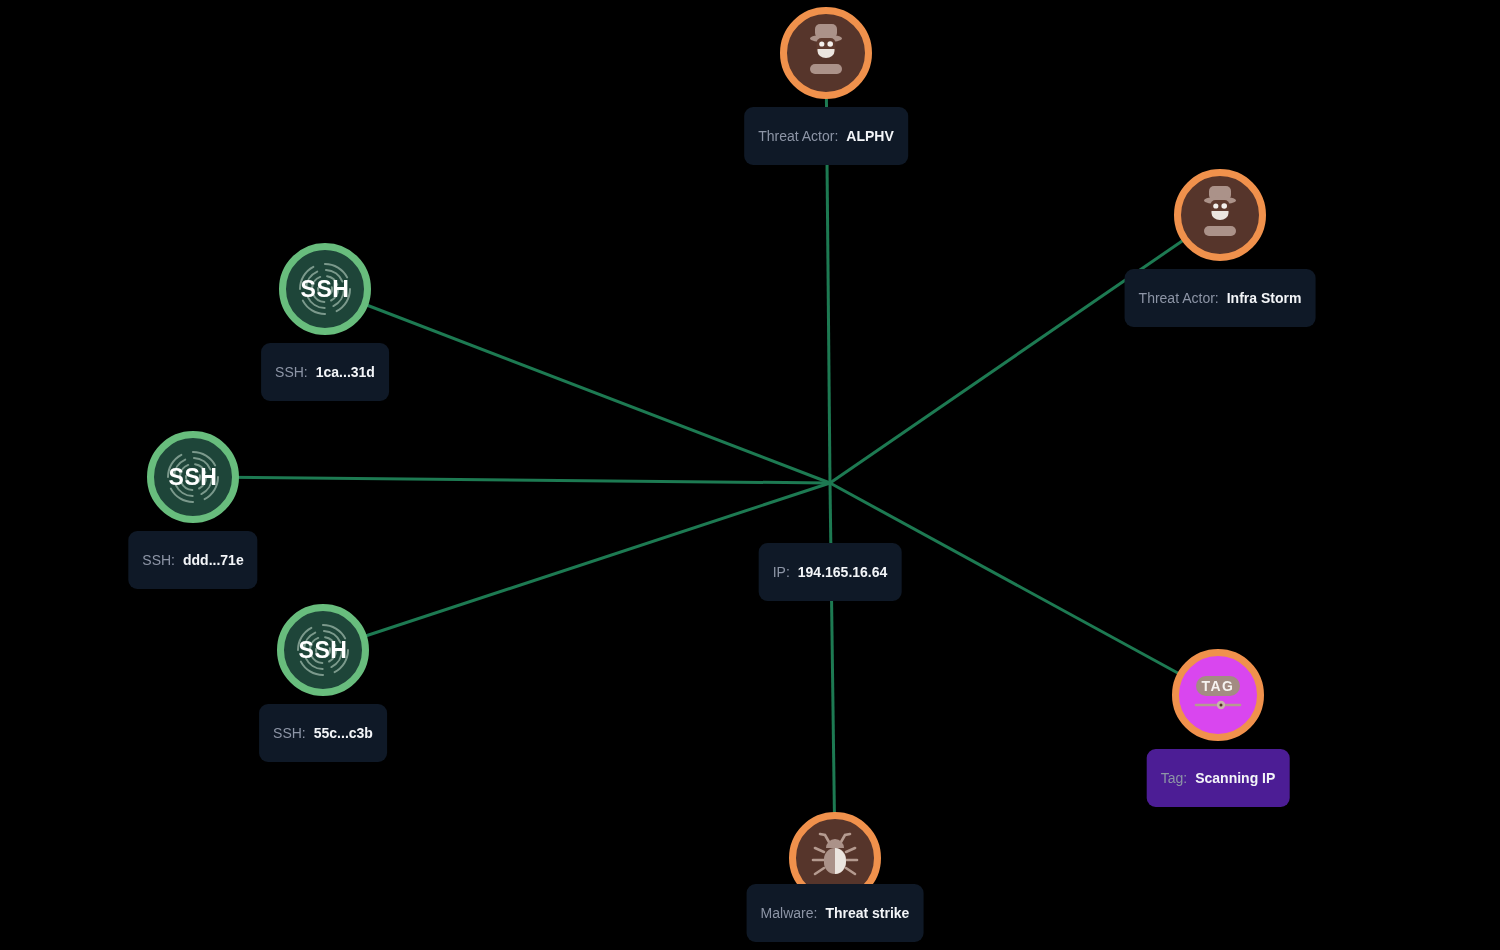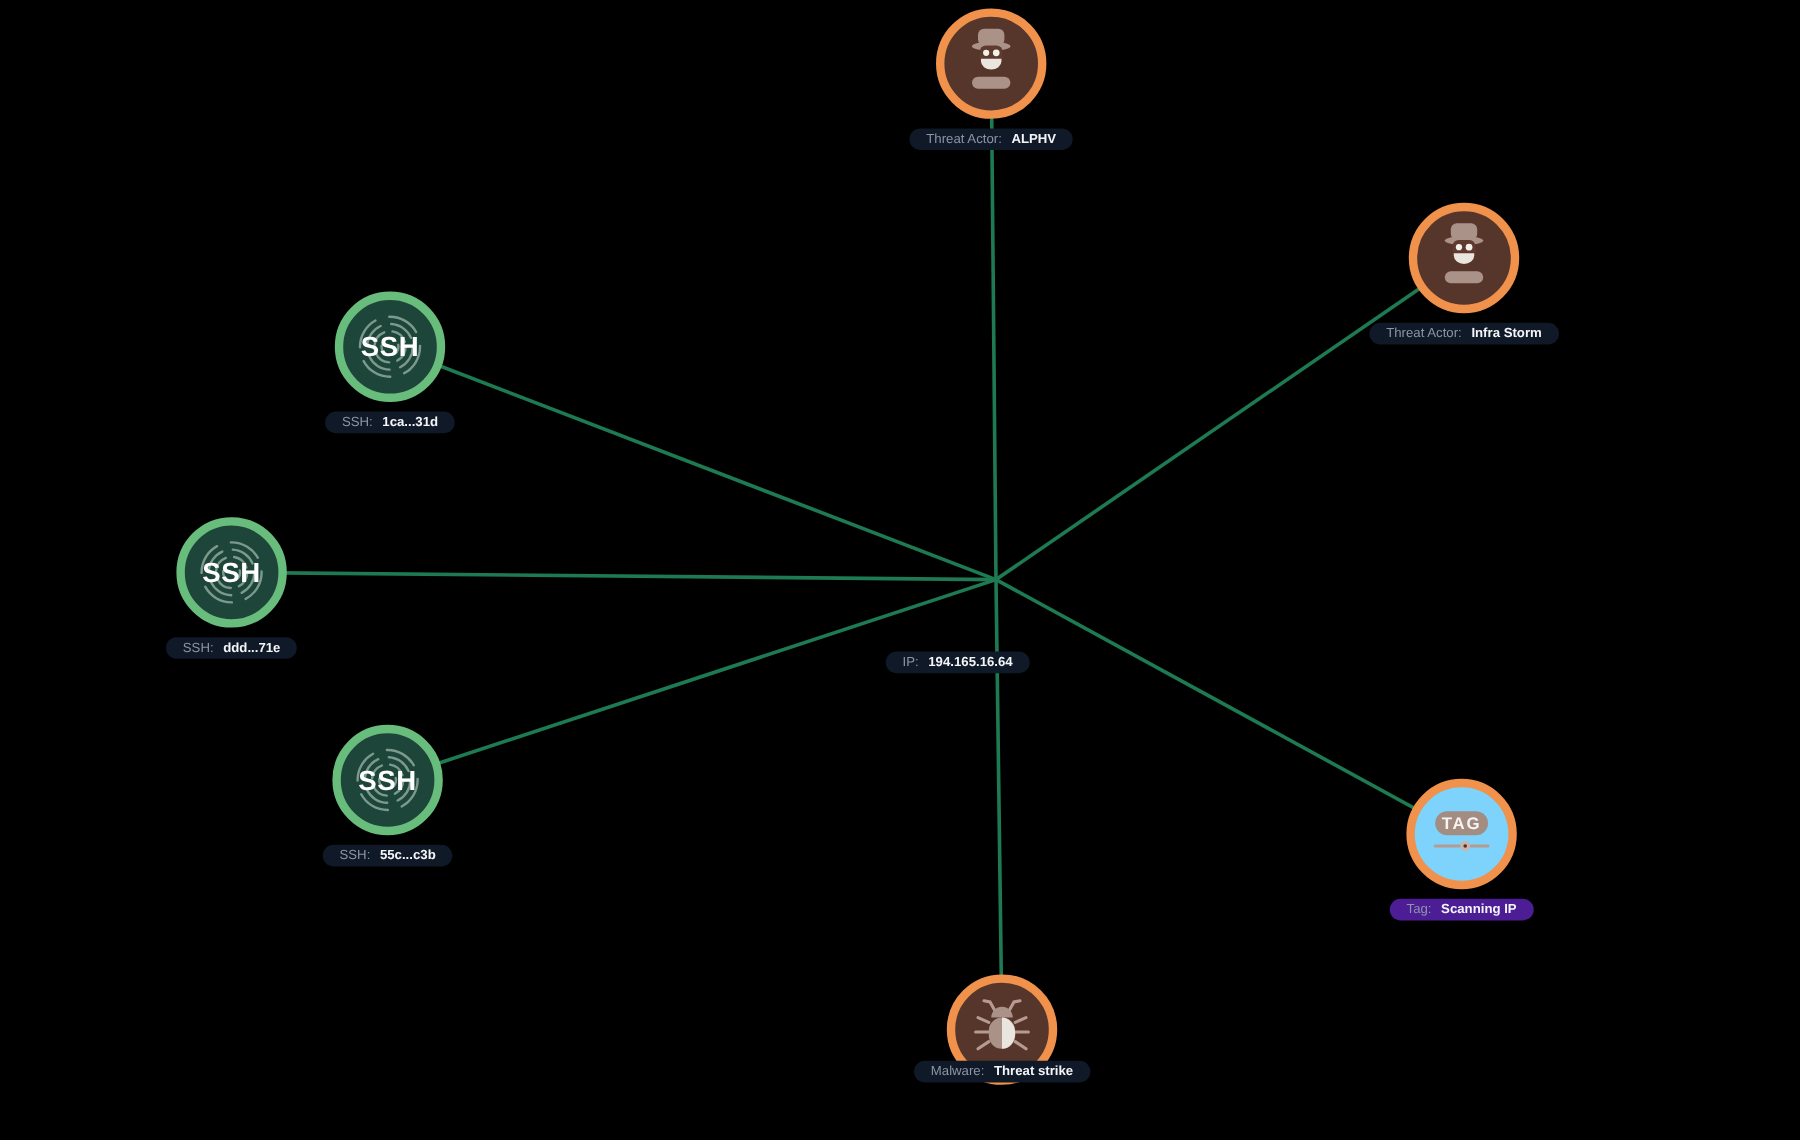--- a/index.html
+++ b/index.html
@@ -16,41 +16,41 @@
   .circle{
     box-sizing:border-box;width:92px;height:92px;border-radius:50%;
     border:7px solid #68bd7d;background:#1e4539;
     display:flex;align-items:flex-end;justify-content:center;flex:none;
   }
   .circle.center{width:88px;height:88px;border-width:5px;}
   .sel{position:absolute;left:50%;top:50%;transform:translate(-50%,-50%);pointer-events:none;}
   .label{
     position:absolute;transform:translateX(-50%);
     display:flex;align-items:center;gap:8px;white-space:nowrap;
-    padding:0 14px;border-radius:9px;
-    font-size:11px;line-height:18px;
+    padding:20px 14px;border-radius:9px;
+    font-size:14px;line-height:18px;
   }
   .label .k{color:var(--key-color,#8d95a6);font-weight:400;}
   .label .v{color:var(--val-color,#f3f5f8);font-weight:700;}
   svg text{font-family:"Liberation Sans",sans-serif;}
 </style>
 </head>
 <body>
 
 <div class="canvas" style="background: rgb(0, 0, 0);">
   <svg class="edges" viewBox="0 0 1500 950">
       <line x1="830" y1="483" x2="826" y2="53" stroke="#1d7a52" stroke-width="3"></line>
       <line x1="830" y1="483" x2="1220" y2="215" stroke="#1d7a52" stroke-width="3"></line>
       <line x1="830" y1="483" x2="325" y2="289" stroke="#1d7a52" stroke-width="3"></line>
       <line x1="830" y1="483" x2="193" y2="477" stroke="#1d7a52" stroke-width="3"></line>
       <line x1="830" y1="483" x2="323" y2="650" stroke="#1d7a52" stroke-width="3"></line>
       <line x1="830" y1="483" x2="1218" y2="695" stroke="#1d7a52" stroke-width="3"></line>
       <line x1="830" y1="483" x2="835" y2="858" stroke="#1d7a52" stroke-width="3"></line>
     </svg>
-    <div class="label" style="left: 798px; top: 543px; background: rgb(15, 25, 39);">
+    <div class="label" style="left: 830px; top: 543px; background: rgb(15, 25, 39);">
       <span class="k">IP:</span>
       <span class="v">194.165.16.64</span>
     </div>
     <div class="node" style="left: 826px; top: 53px;">
       <div class="circle" style="border-color: rgb(240, 145, 76); background: rgb(86, 53, 43);">
         <svg width="78" height="78" viewBox="0 0 78 78">
     <rect x="28" y="10" width="22" height="14" rx="5" fill="#ab9289"></rect>
     <ellipse cx="39" cy="24.5" rx="16" ry="3.8" fill="#ab9289"></ellipse>
     <rect x="29.5" y="24" width="19" height="17" rx="5" fill="#5f3b2f"></rect>
     <circle cx="34.8" cy="30" r="2.6" fill="#f4f0ec"></circle>
@@ -126,21 +126,21 @@
     </g>
     <text x="39" y="47" font-size="23" font-weight="700" fill="#ffffff" text-anchor="middle" letter-spacing="0.5">SSH</text>
         </svg>
       </div>
     </div>
     <div class="label" style="left: 323px; top: 704px; background: rgb(15, 25, 39);">
       <span class="k">SSH:</span>
       <span class="v">55c...c3b</span>
     </div>
     <div class="node" style="left: 1218px; top: 695px;">
-      <div class="circle" style="border-color: rgb(240, 145, 76); background: #7dd3fc;">
+      <div class="circle" style="border-color: rgb(240, 145, 76); background: #d946ef;">
         <svg width="78" height="78" viewBox="0 0 78 78">
     <rect x="17" y="20" width="44" height="20" rx="10" fill="#a38c82"></rect>
     <text x="39" y="35" font-size="14" font-weight="700" fill="#f6f3f0" text-anchor="middle" letter-spacing="1.5">TAG</text>
     <line x1="17" y1="49" x2="61" y2="49" stroke="#b59b90" stroke-width="2.6" stroke-linecap="round"></line>
     <circle cx="42" cy="49" r="4.2" fill="#c9b5ab"></circle>
     <circle cx="42" cy="49" r="1.5" fill="#533023"></circle>
         </svg>
       </div>
     </div>
     <div class="label" style="left: 1218px; top: 749px; background: #4c1d95;">

